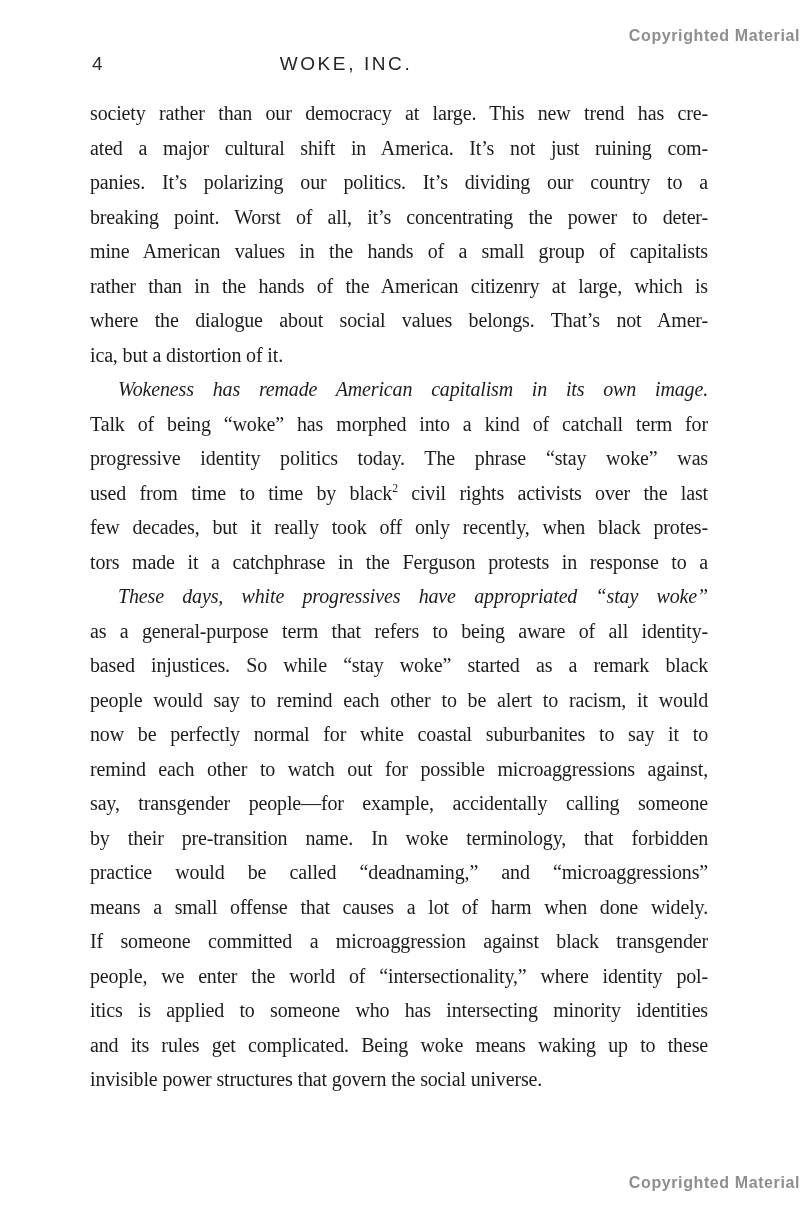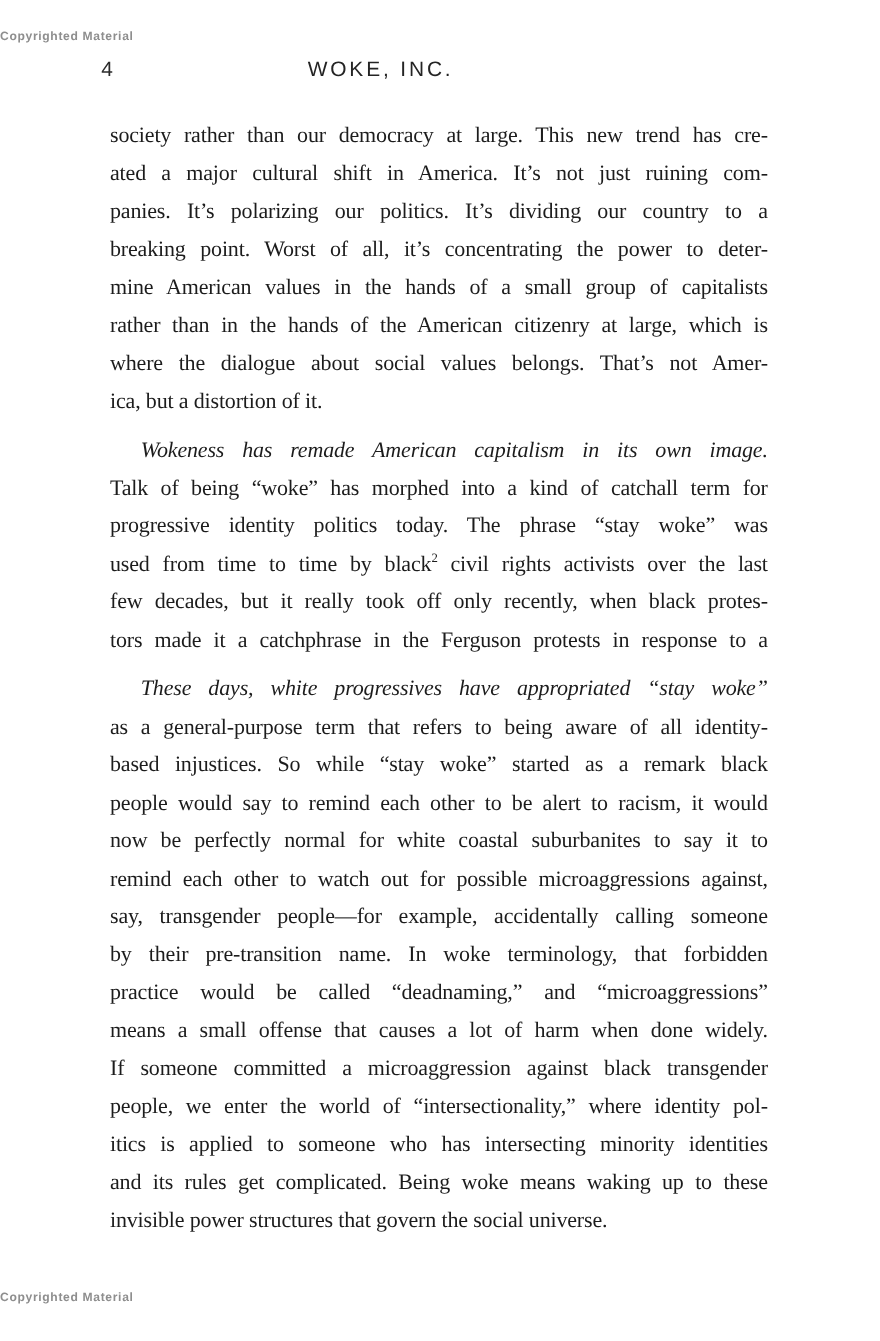--- a/index.html
+++ b/index.html
@@ -8,24 +8,24 @@
     height: 1219px;
     background: #ffffff;
     position: relative;
     overflow: hidden;
     font-family: "Liberation Serif", serif;
   }
   .copyright-notice {
     position: absolute;
     left: 0;
     width: 800px;
-    text-align: left;
+    text-align: right;
     font-family: "Liberation Sans", sans-serif;
     font-weight: bold;
-    font-size: 11px;
+    font-size: 16px;
     letter-spacing: 0.6px;
     color: #8e8e8e;
   }
   .copyright-top { top: 27px; }
   .copyright-bottom { top: 1174px; }
   .page-number {
     position: absolute;
     left: 92px;
     top: 53px;
     font-family: "Liberation Sans", sans-serif;
@@ -46,21 +46,21 @@
   .page-body {
     position: absolute;
     left: 90px;
     top: 96px;
     width: 618px;
     font-size: 20px;
     line-height: 34.5px;
     letter-spacing: -0.15px;
     color: #1c1c1c;
   }
-  .paragraph { margin: 10px; }
+  .paragraph { margin: 0; }
   .line {
     text-align: justify;
     text-align-last: justify;
     white-space: normal;
   }
   .line-last {
     text-align: right;
     text-align-last: left;
   }
   .line-indent { padding-left: 28px; font-style: italic; }

